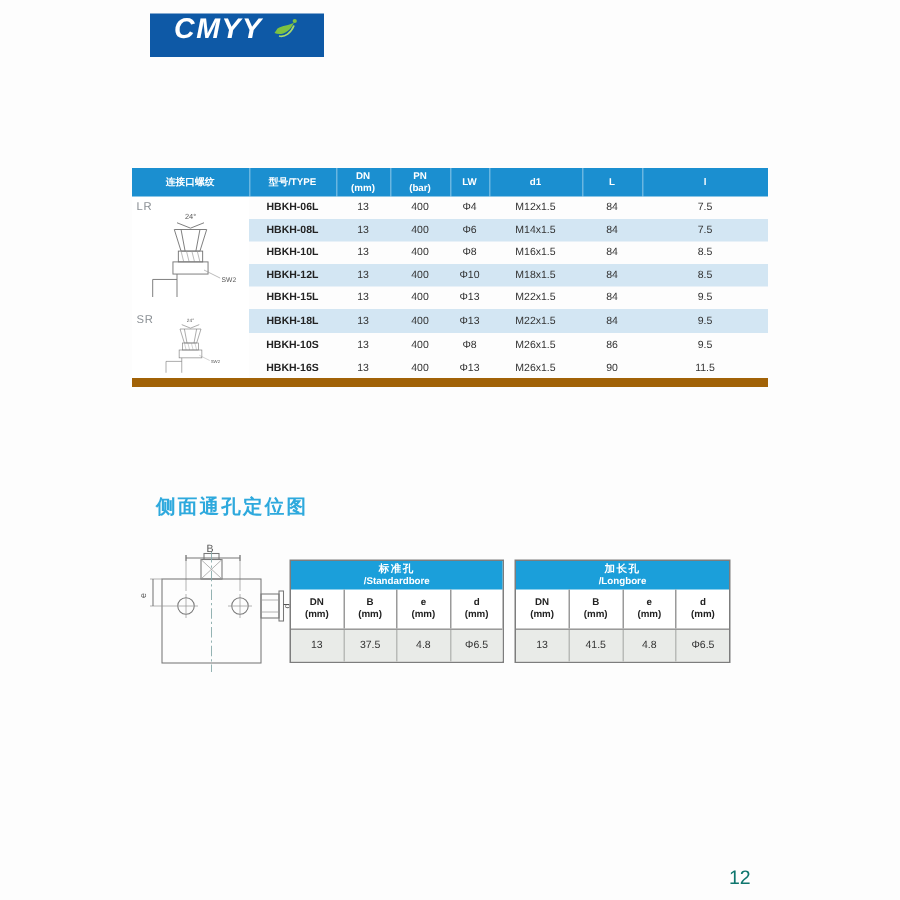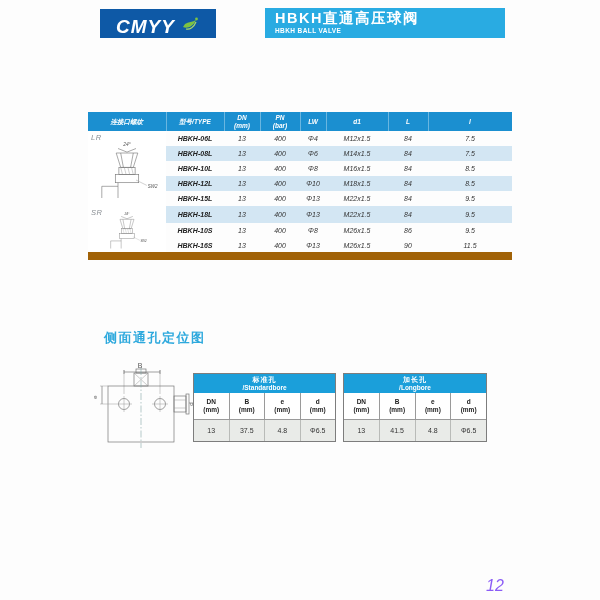--- a/index.html
+++ b/index.html
@@ -2,31 +2,31 @@
 <html><head>
 <meta charset="utf-8">
 <style>
   * { margin:0; padding:0; box-sizing:border-box; }
   html,body { background:#ffffff; }
   body { font-family:"Liberation Sans", sans-serif; }
   .page { position:relative; width:600px; height:600px; background:#fdfdfd; overflow:hidden; }
 
   
   .logo-box { position:absolute; left:100px; top:9px; width:116px; height:29px;
-              background:#0e59a6; display:flex; align-items:flex-end; justify-content:center; gap:5px; }
+              background:#0e59a6; display:flex; align-items:flex-start; justify-content:center; gap:5px; }
   .logo-text { color:#fff; font-weight:bold; font-style:italic; font-size:19px; letter-spacing:1px; }
   .title-bar { position:absolute; left:265px; top:8px; width:240px; height:30px;
                background:#29abe2; color:#fff; padding:2px 0 0 10px; }
   .title-cn { font-size:14.5px; font-weight:bold; letter-spacing:1.5px; line-height:17px; }
   .title-en { font-size:6.5px; font-weight:bold; letter-spacing:.4px; }
 
   
   table.main { position:absolute; left:88px; top:112px; width:424px;
                border-collapse:collapse; table-layout:fixed;
-               border-bottom:8px solid #a16207;font-style:italic; }
+               border-bottom:6px solid #a16207; }
   table.main th { background:#1b8fd0; color:#fff; font-size:6.5px; font-weight:bold;
                   height:19px; text-align:center; vertical-align:middle;
                   white-space:pre-line; line-height:7.5px;
                   border-right:1px solid rgba(255,255,255,.35); }
   table.main td { font-size:7px; color:#333; text-align:center; height:15px;
                   padding:0; vertical-align:middle; }
   table.main td.type { font-weight:bold; color:#222; }
   table.main tr.alt td:not(.diagram-cell) { background:#d3e6f3; }
   td.diagram-cell { background:#fff; position:relative; vertical-align:top; }
   .group-label { position:absolute; left:3px; top:2px; font-size:7.5px; color:#8a8f94; letter-spacing:.5px; }
@@ -45,21 +45,21 @@
   .spec .band .en { font-size:6.5px; font-weight:bold; line-height:8px; }
   .spec .cols { display:flex; }
   .spec .cols .c { flex:1; height:26px; border-right:1px solid #9a9a9a; text-align:center;
                    font-size:6.5px; font-weight:bold; color:#222; padding-top:5px;
                    white-space:pre-line; line-height:8px; }
   .spec .cols .c:last-child, .spec .vals .v:last-child { border-right:none; }
   .spec .vals { display:flex; background:#e9ebe8; border-top:1px solid #9a9a9a; }
   .spec .vals .v { flex:1; height:21px; line-height:21px; border-right:1px solid #b9bbb8;
                    text-align:center; font-size:7px; color:#333; }
 
-  .page-num { position:absolute; left:486px; top:577px; font-size:16px; color:#8b5cf6;font-style:italic; }
+  .page-num { position:absolute; left:486px; top:577px; font-size:13px; color:#0f766e; }
 
   svg .ln   { stroke:#777; stroke-width:.7; fill:none; }
   svg .thin { stroke:#999; stroke-width:.5; fill:none; }
   svg .cl   { stroke:#8aa; stroke-width:.6; fill:none; stroke-dasharray:7 2 1.5 2; }
   svg text  { fill:#555; font-family:"Liberation Sans", sans-serif; }
 </style>
 </head>
 <body>
 
 <div class="page">
@@ -68,24 +68,20 @@
     <span class="logo-text">CMYY</span>
     <span>
       <svg width="20" height="20" viewBox="0 0 20 20">
         <path d="M3,13 C7,15 13,13 16,6 C13,8 8,8 5,10 Z" fill="#7dc242"></path>
         <path d="M6,15 C10,16 14,13 16,8" stroke="#a8d96a" stroke-width="1.2" fill="none"></path>
         <circle cx="16.5" cy="5" r="1.4" fill="#7dc242"></circle>
       </svg>
     </span>
   </div>
 
-  <div class="title-bar">
-    <div class="title-cn">HBKH直通高压球阀</div>
-    <div class="title-en">HBKH BALL VALVE</div>
-  </div>
 
   <table class="main">
     <colgroup>
       <col style="width:78px">
         <col style="width:58px">
         <col style="width:36px">
         <col style="width:40px">
       <col style="width:26px">
         <col style="width:62px">
         <col style="width:40px">

